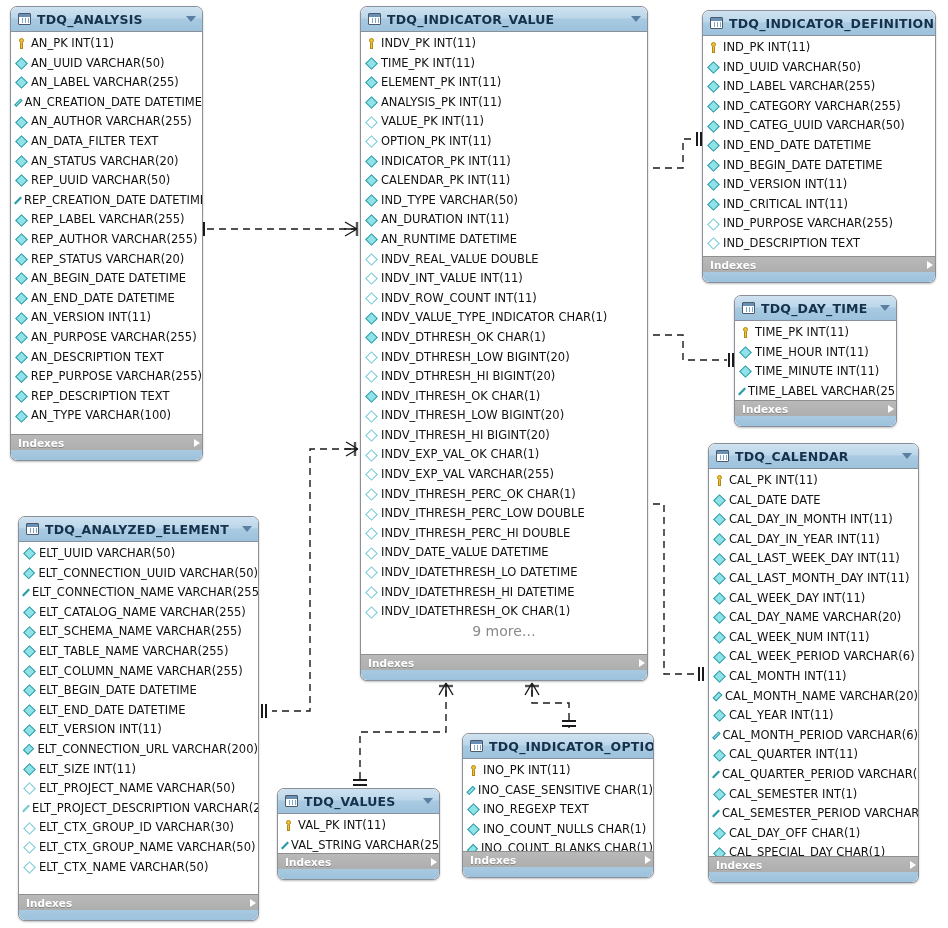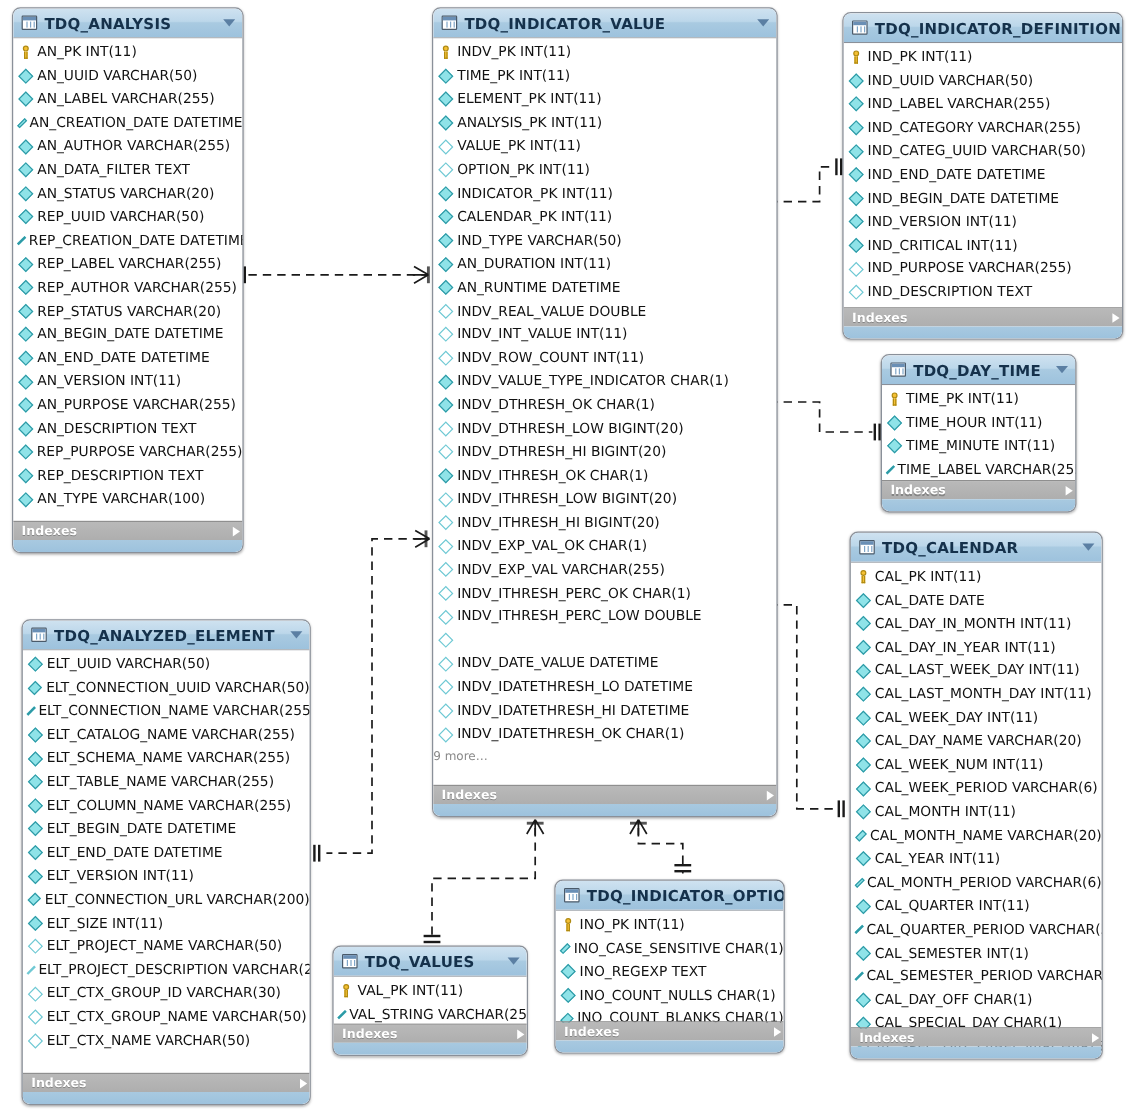--- a/index.html
+++ b/index.html
@@ -56,21 +56,21 @@
     border-top:6px solid #5b7fa3;
     margin-left:4px;
   }
   .cols{padding:2px 0 2px 0;}
   .col{
     height:19.6px;display:flex;align-items:center;gap:4px;
     padding-left:5px;white-space:nowrap;
   }
   .col-txt{font-size:11.5px;color:#111111;line-height:19.6px;}
   .more{
-    text-align:left;font-size:10px;color:#8a8a8a;height:18px;line-height:18px;
+    text-align:center;font-size:14px;color:#8a8a8a;height:18px;line-height:18px;
   }
 
   
   .g{flex:0 0 auto;width:11px;height:11px;position:relative;}
   .g-key::before{
     content:"";position:absolute;left:3px;top:0;width:5px;height:5px;
     border-radius:50%;background:#f5c033;border:1px solid #b08a12;box-sizing:border-box;
   }
   .g-key::after{
     content:"";position:absolute;left:4px;top:5px;width:3px;height:6px;
@@ -375,20 +375,21 @@
           <div class="col">
             <span class="g-dia-o"></span>
             <span class="col-txt">INDV_ITHRESH_PERC_OK CHAR(1)</span>
           </div>
           <div class="col">
             <span class="g-dia-o"></span>
             <span class="col-txt">INDV_ITHRESH_PERC_LOW DOUBLE</span>
           </div>
           <div class="col">
             <span class="g-dia-o"></span>
+            <span class="col-txt">INDV_ITHRESH_PERC_HI DOUBLE</span>
           </div>
           <div class="col">
             <span class="g-dia-o"></span>
             <span class="col-txt">INDV_DATE_VALUE DATETIME</span>
           </div>
           <div class="col">
             <span class="g-dia-o"></span>
             <span class="col-txt">INDV_IDATETHRESH_LO DATETIME</span>
           </div>
           <div class="col">

